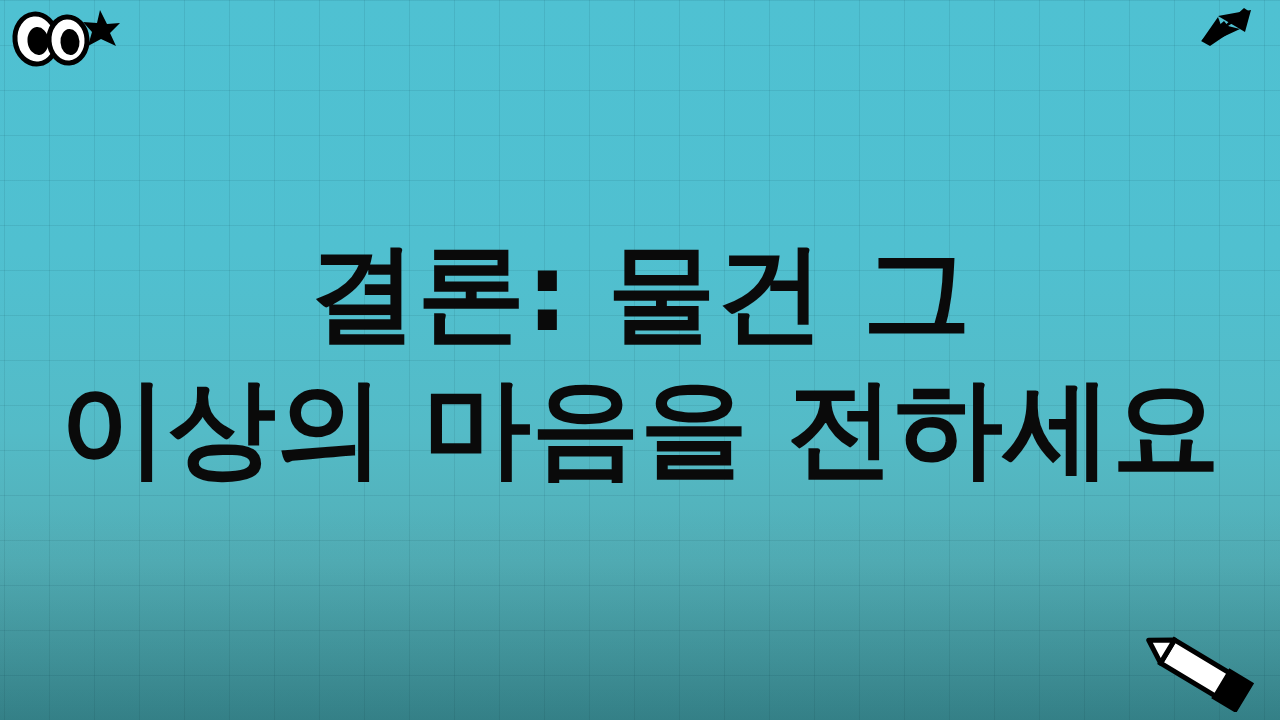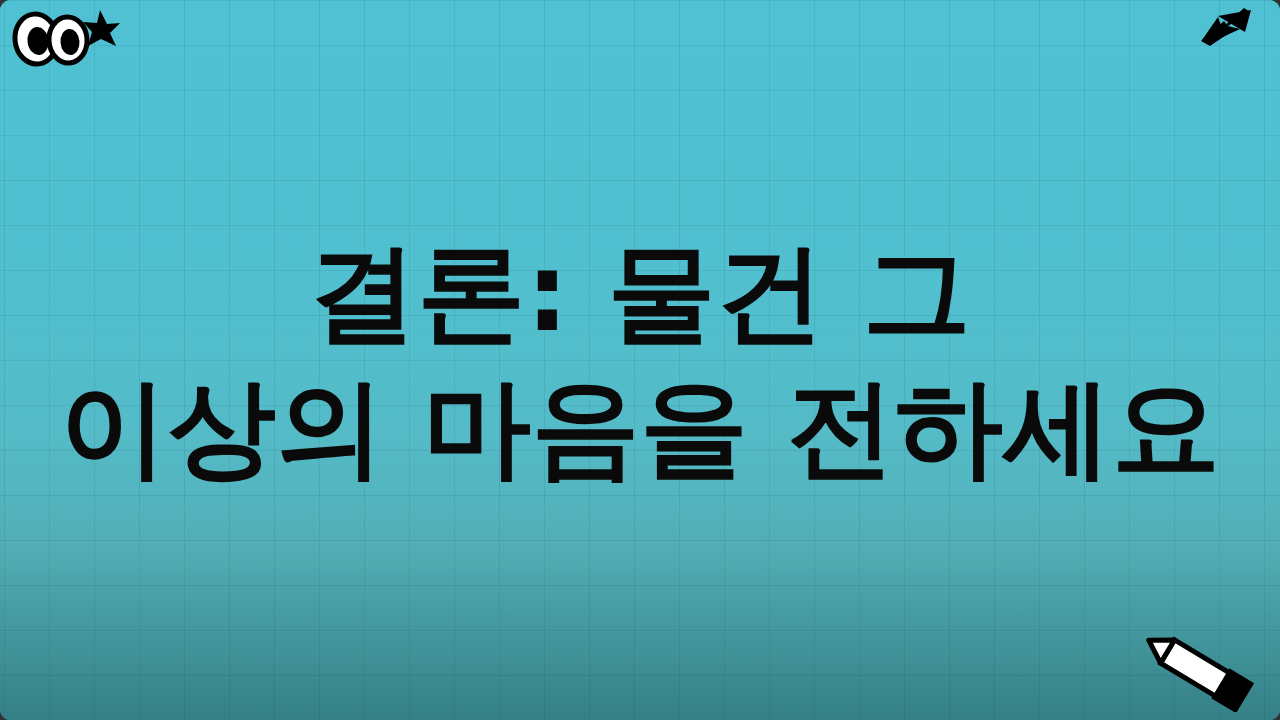--- a/index.html
+++ b/index.html
@@ -11,21 +11,20 @@
   body {
     font-family: "DejaVu Sans", "Liberation Sans", sans-serif;
   }
 
   #slide {
     position: relative;
     width: 1280px;
     height: 720px;
     overflow: hidden;
     background-color: #4fbfd0;
-    border-radius: 11px;
   }
 
   
   #bg-gradient {
     position: absolute;
     inset: 0;
     background: linear-gradient(
       to bottom,
       #4fc1d2 0%,
       #50c0d0 35%,

